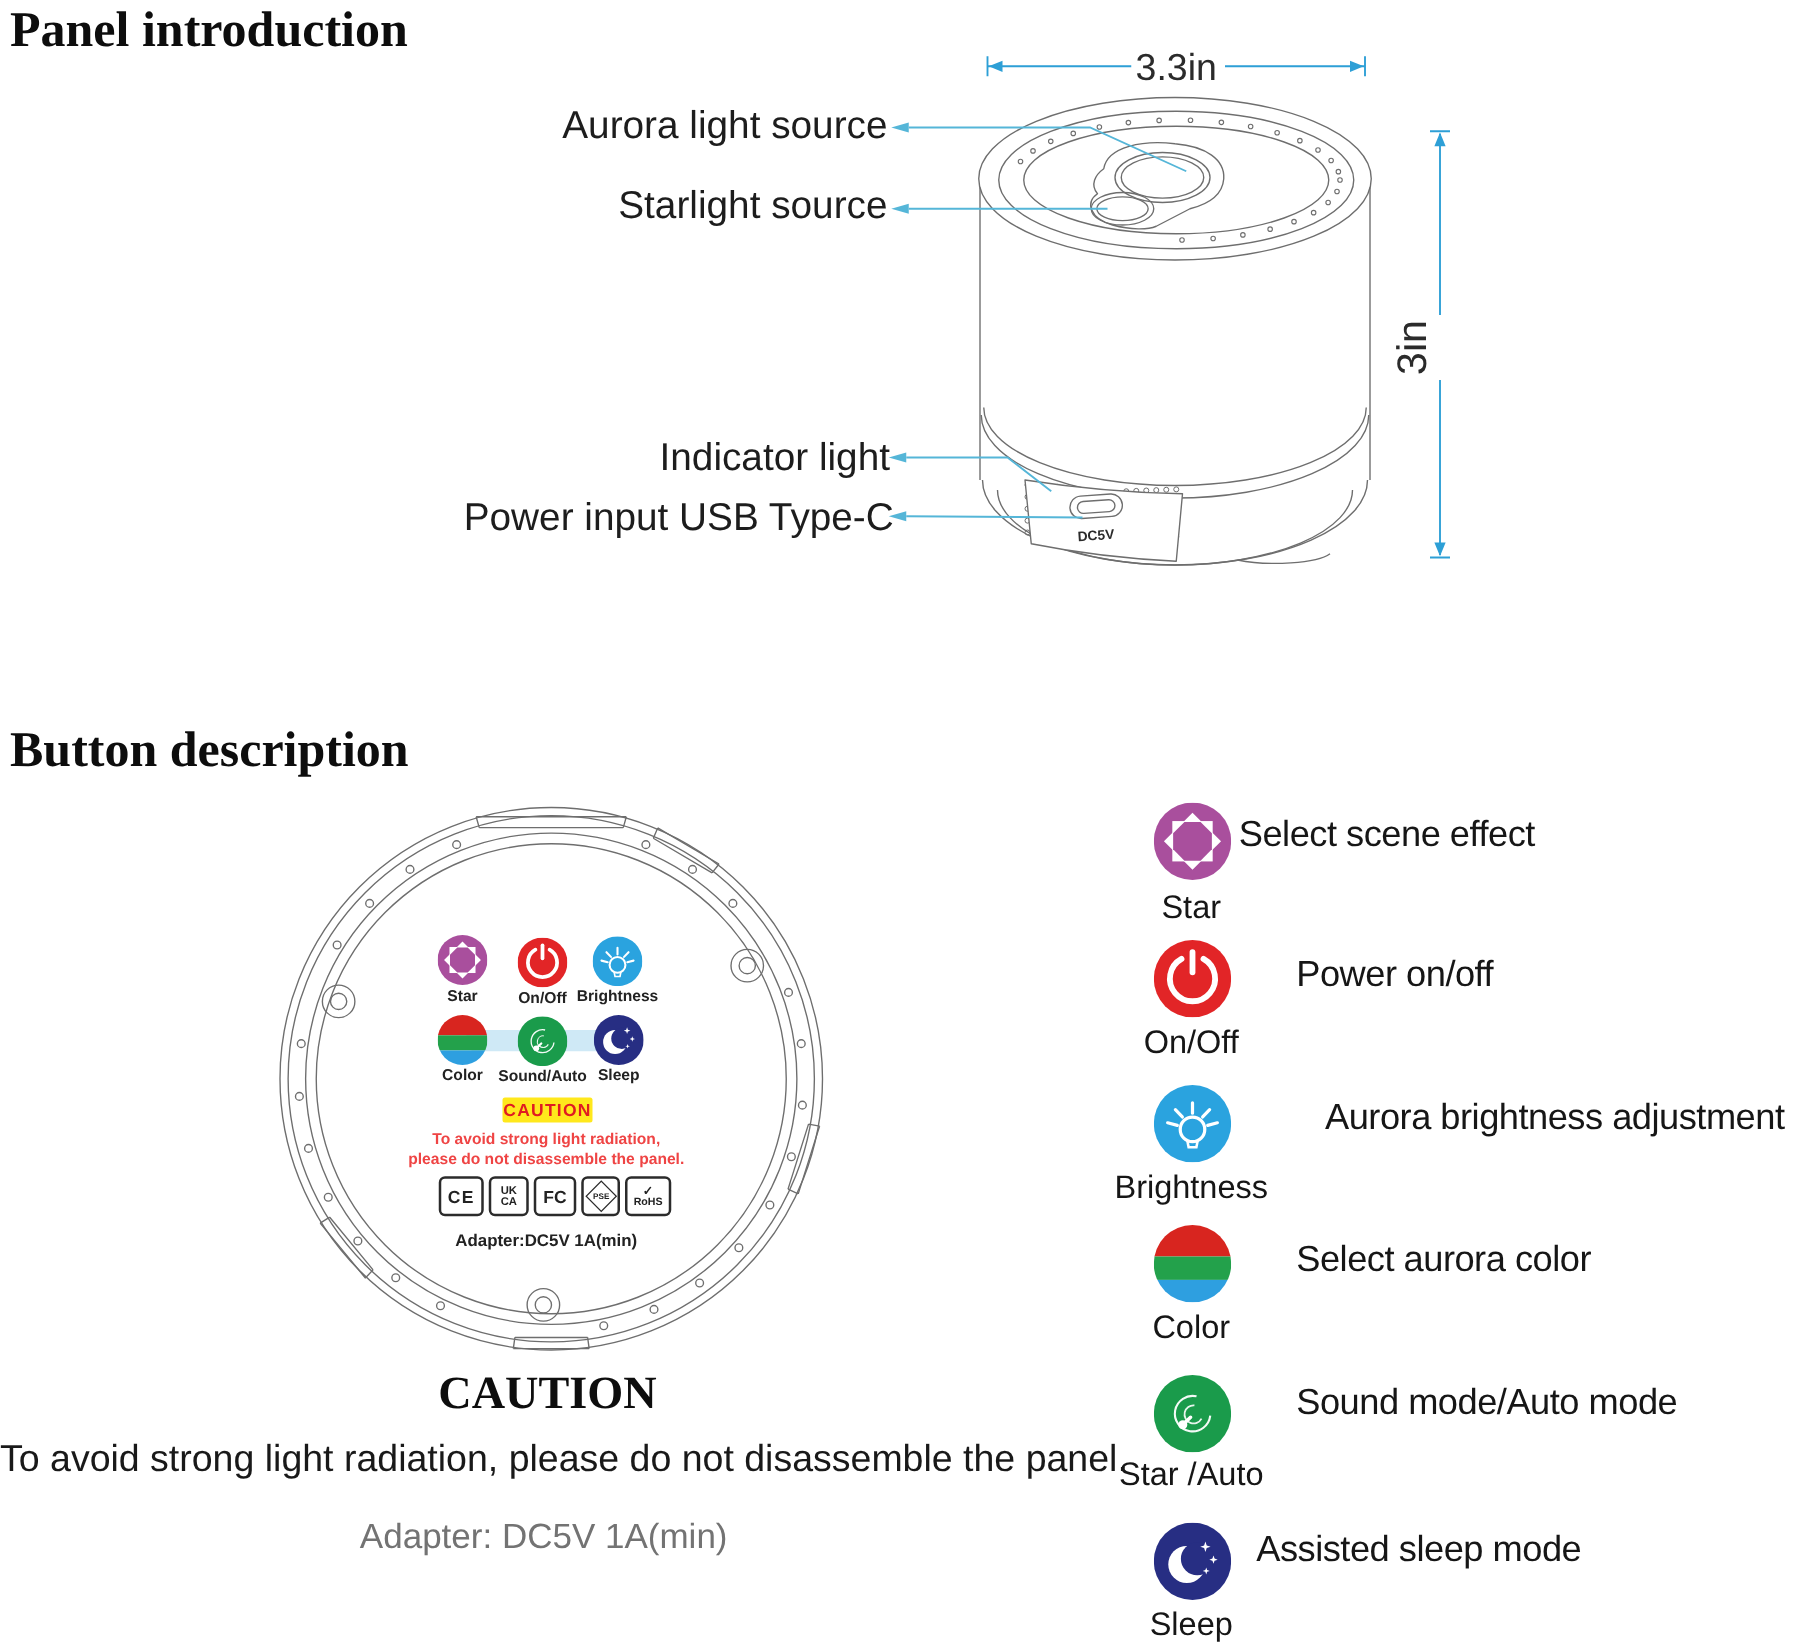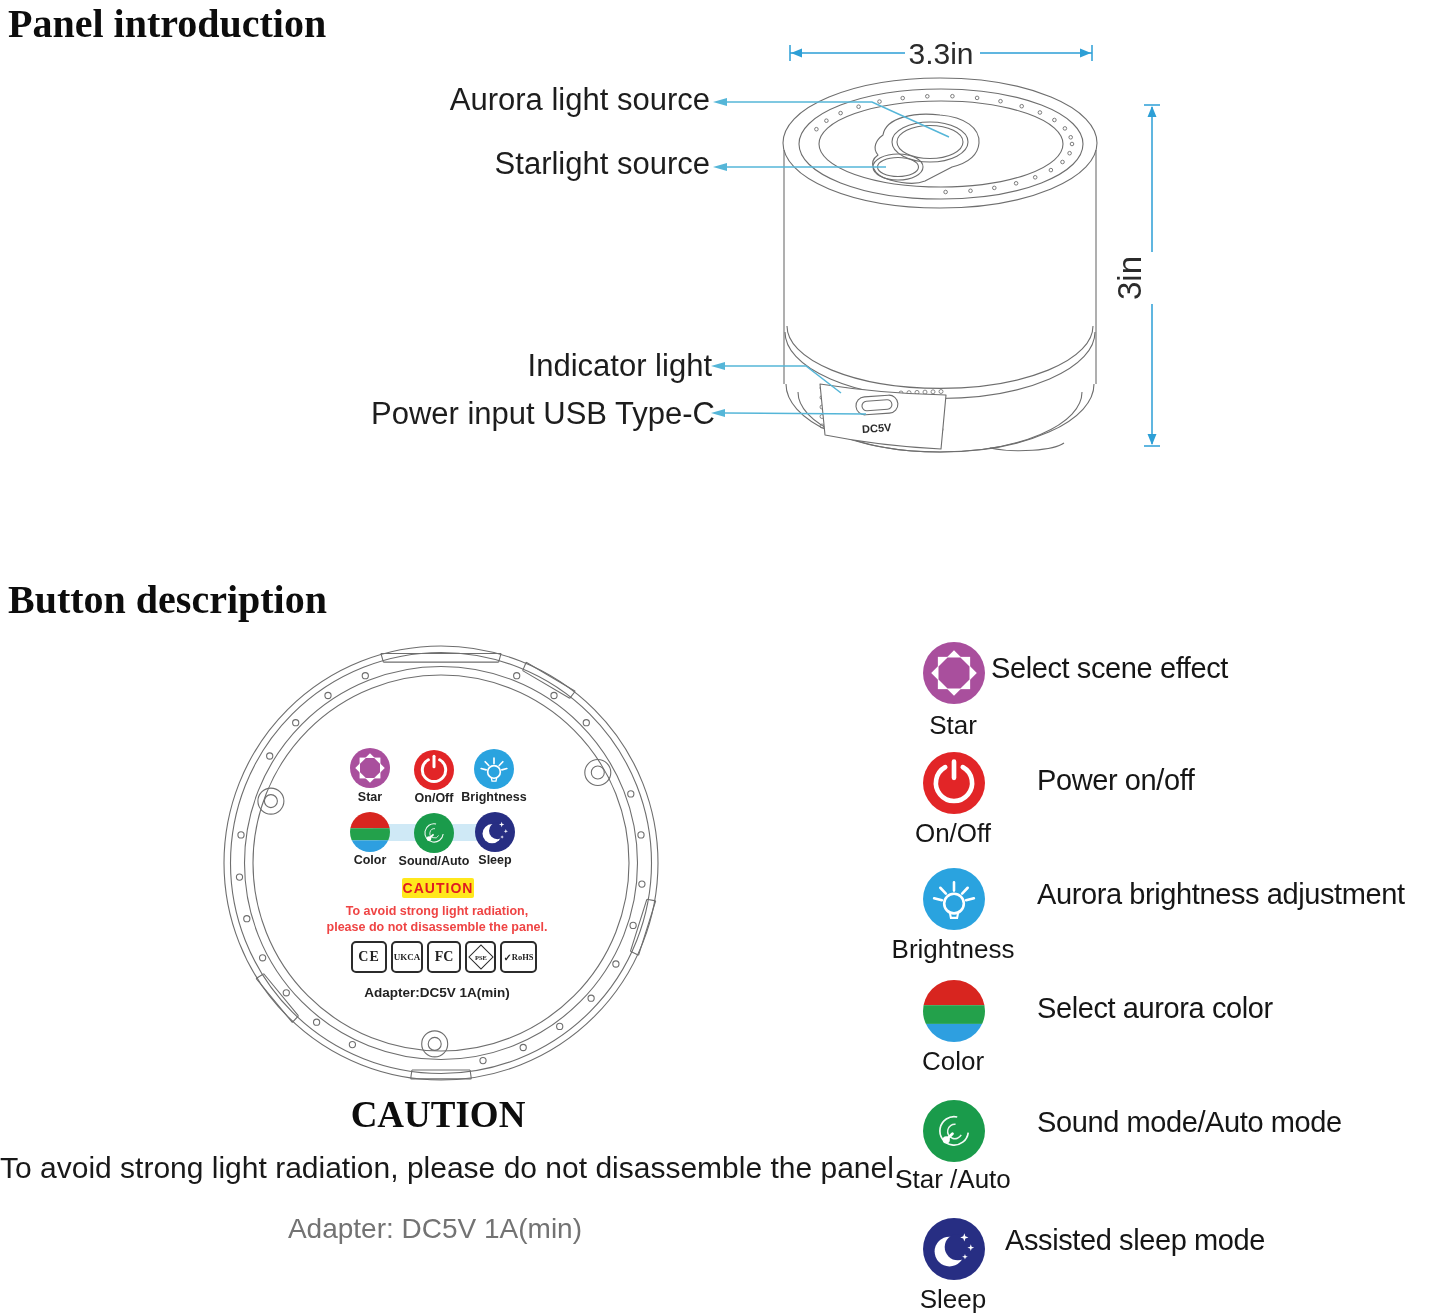--- a/index.html
+++ b/index.html
@@ -29,24 +29,24 @@
   .f-star{fill:var(--c-star);} .f-power{fill:var(--c-power);} .f-brightness{fill:var(--c-brightness);}
   .f-red{fill:var(--c-red);} .f-green{fill:var(--c-green);} .f-blue2{fill:var(--c-blue2);}
   .f-sound{fill:var(--c-sound);} .f-sleep{fill:var(--c-sleep);}
   
   .pbtn{position:absolute;width:40px;height:40px;}
   .pbl{position:absolute;font-size:12.5px;font-weight:600;color:#222;text-align:center;white-space:nowrap;}
   .pband{position:absolute;background:var(--c-band);border-radius:9px;}
   .badge{position:absolute;background:var(--c-yellow);color:var(--c-cred);font-weight:bold;
          font-size:14px;letter-spacing:1px;text-align:center;line-height:20px;border-radius:2px;}
   .pwarn{position:absolute;font-size:12.5px;line-height:16px;font-weight:bold;color:#ef4444;text-align:center;}
-  .certrow{position:absolute;display:flex;gap:4px;align-items:flex-end;font-family:Liberation Serif, serif;}
+  .certrow{position:absolute;display:flex;gap:4px;align-items:flex-end;}
   .cert{height:28px;border:2px solid #2b2b2b;border-radius:5px;display:flex;
         align-items:center;justify-content:center;font-weight:bold;color:#222;background:#fff;}
-  .cert.two{line-height:1;}
+  .cert.two{flex-direction:column;line-height:1;}
   .pse-diamond{display:block;width:16px;height:16px;border:1.6px solid #2b2b2b;
                transform:rotate(45deg);position:relative;}
   .pse-txt{position:absolute;inset:0;transform:rotate(-45deg);display:flex;align-items:center;
            justify-content:center;font-size:6.5px;font-weight:bold;font-style:normal;}
   .padapter{position:absolute;font-size:13.5px;font-weight:bold;color:#222;text-align:center;}
   
   .leg-ic{position:absolute;width:62px;height:62px;}
   .leg-lab{position:absolute;width:160px;text-align:center;font-size:26px;color:#161616;white-space:nowrap;}
   .leg-desc{position:absolute;font-size:29px;letter-spacing:-0.4px;color:#161616;white-space:nowrap;}
   
@@ -364,21 +364,21 @@
 <svg class="leg-ic" style="left:923px;top:752px">
     <use href="#sym-power"></use>
   </svg>
 <div class="leg-lab" style="left:873px;top:818px">On/Off</div>
 <div class="leg-desc" style="left:1037px;top:764px">Power on/off</div>
 
 <svg class="leg-ic" style="left:923px;top:868px">
     <use href="#sym-brightness"></use>
   </svg>
 <div class="leg-lab" style="left:873px;top:934px">Brightness</div>
-<div class="leg-desc" style="left:1037px;top:878px">Aurora brightness adjustment</div>
+<div class="leg-desc" style="left:1060px;top:878px">Aurora brightness adjustment</div>
 
 <svg class="leg-ic" style="left:923px;top:980px">
     <use href="#sym-color"></use>
   </svg>
 <div class="leg-lab" style="left:873px;top:1046px">Color</div>
 <div class="leg-desc" style="left:1037px;top:992px">Select aurora color</div>
 
 <svg class="leg-ic" style="left:923px;top:1100px">
     <use href="#sym-sound"></use>
   </svg>

